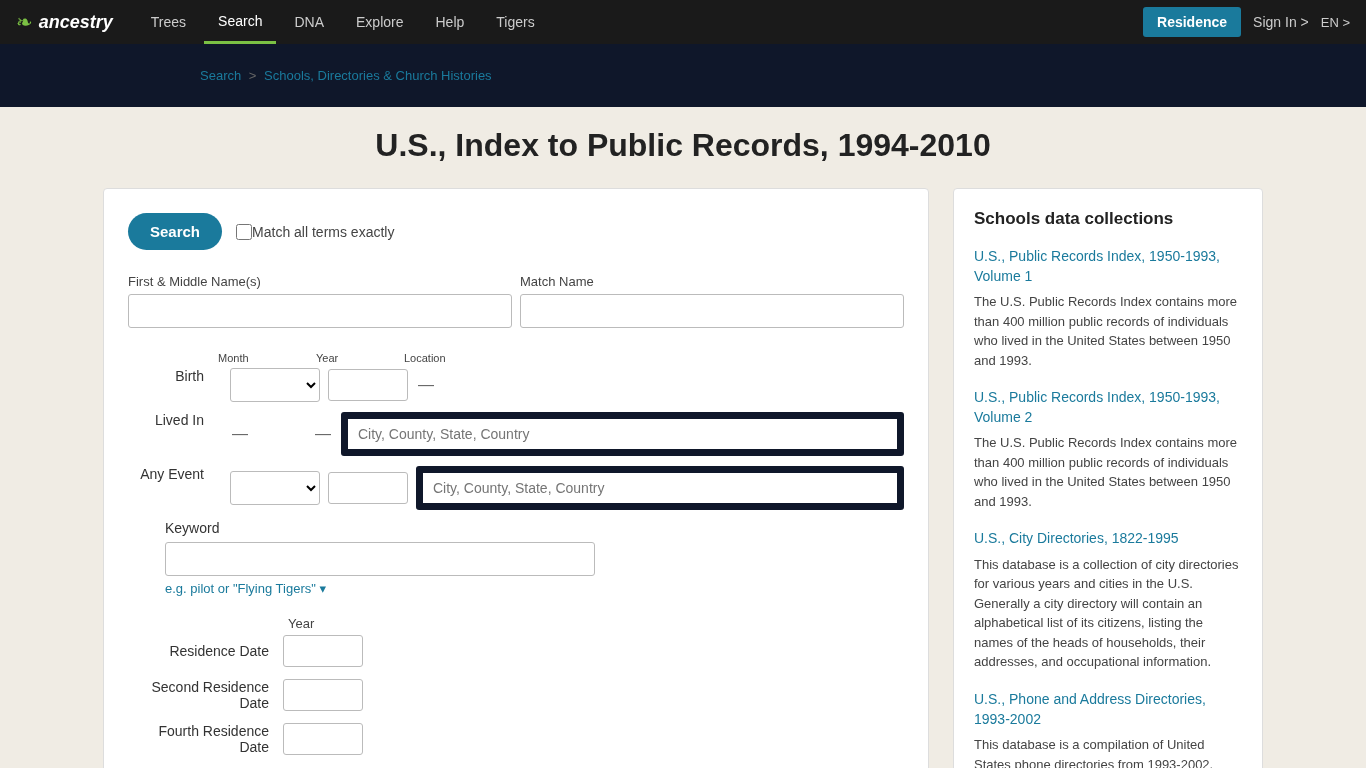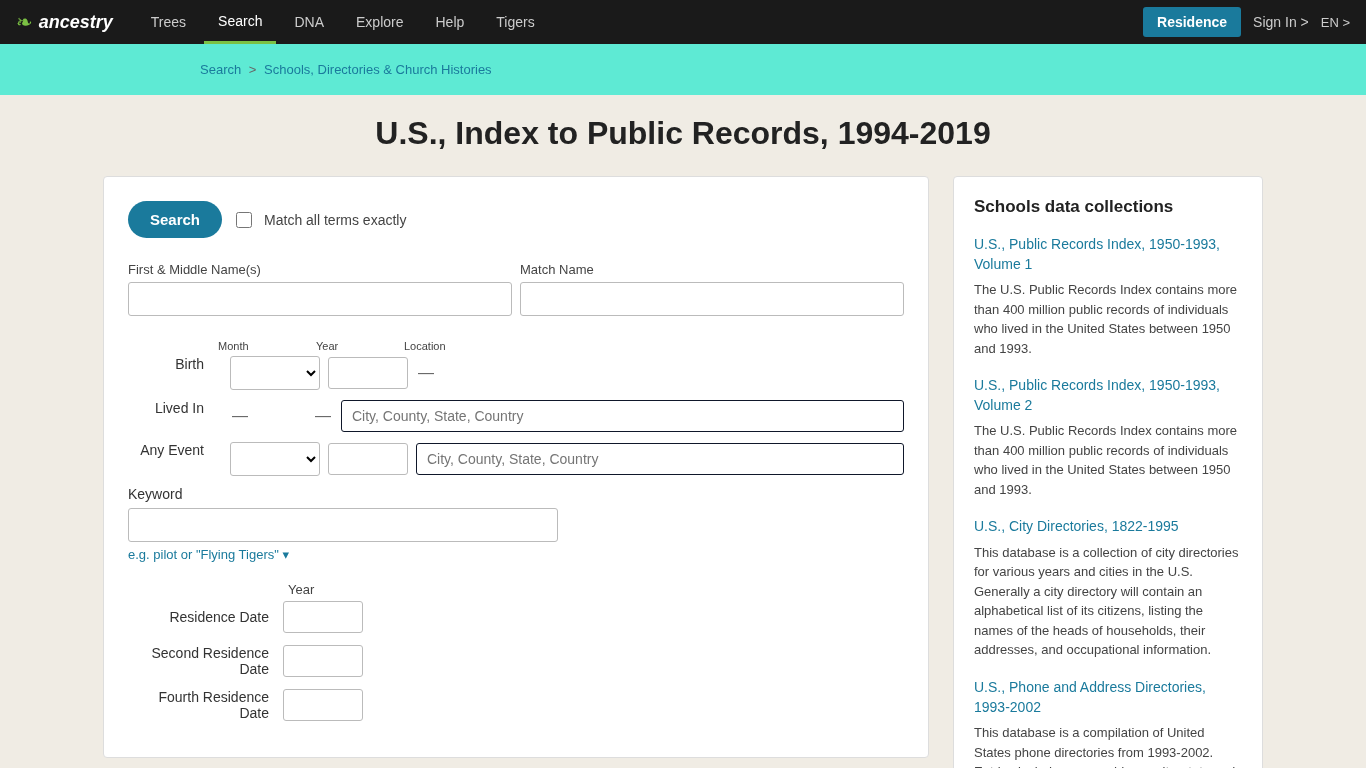--- a/index.html
+++ b/index.html
@@ -70,22 +70,22 @@
       cursor: pointer;
     }
     .lang-selector {
       color: #ccc;
       font-size: 13px;
       cursor: pointer;
     }
 
     
     .breadcrumb-bar {
-      background: #5eead4;
-      padding: 18px 200px;
+      background: #0f172a;
+      padding: 24px 200px;
       font-size: 13px;
     }
     .breadcrumb-bar a { color: #1a7a9c; text-decoration: none; }
     .breadcrumb-sep { color: #666; margin: 0 4px; }
 
     
     .main-content {
       max-width: 1200px;
       margin: 0 auto;
       padding: 0 20px 40px;
@@ -126,21 +126,21 @@
       border: none;
       padding: 10px 22px;
       border-radius: 20px;
       cursor: pointer;
       font-size: 15px;
       font-weight: bold;
     }
     .match-exact-row {
       display: flex;
       align-items: center;
-      gap: 12px;
+      gap: 0;
       color: #444;
       font-size: 14px;
     }
     .match-exact-row input[type="checkbox"] {
       width: 16px;
       height: 16px;
     }
 
     
     .form-row {
@@ -214,34 +214,34 @@
     }
     .year-input {
       width: 80px;
       border: 1px solid #bbb;
       border-radius: 3px;
       padding: 7px 8px;
       font-size: 14px;
     }
     .location-input {
       flex: 1;
-      border: 1px solid #0f172a;
+      border: 7px solid #0f172a;
       border-radius: 3px;
       padding: 7px 10px;
       font-size: 14px;
       color: #999;
     }
     .dash-sep {
       color: #666;
       font-size: 16px;
       padding: 0 2px;
     }
 
     
-    .keyword-section { margin-bottom: 20px; }
+    .keyword-section { margin-bottom: 20px; margin-left: 37px; }
     .keyword-label {
       font-size: 14px;
       color: #333;
       margin-bottom: 6px;
     }
     .keyword-input {
       width: 100%;
       max-width: 430px;
       border: 1px solid #bbb;
       border-radius: 3px;
@@ -344,21 +344,21 @@
   </div>
 </nav>
 
 <div class="breadcrumb-bar">
   <a>Search</a>
   <span class="breadcrumb-sep">&gt;</span>
   <a>Schools, Directories &amp; Church Histories</a>
 </div>
 
 <div class="main-content">
-  <h1 class="page-title">U.S., Index to Public Records, 1994-2019</h1>
+  <h1 class="page-title">U.S., Index to Public Records, 1994-2010</h1>
 
   <div class="two-col">
 
     <div class="search-panel">
 
       <div class="search-top-row">
         <button class="search-btn">Search</button>
         <div class="match-exact-row">
           <input type="checkbox" style="">
           <span>Match all terms exactly</span>

